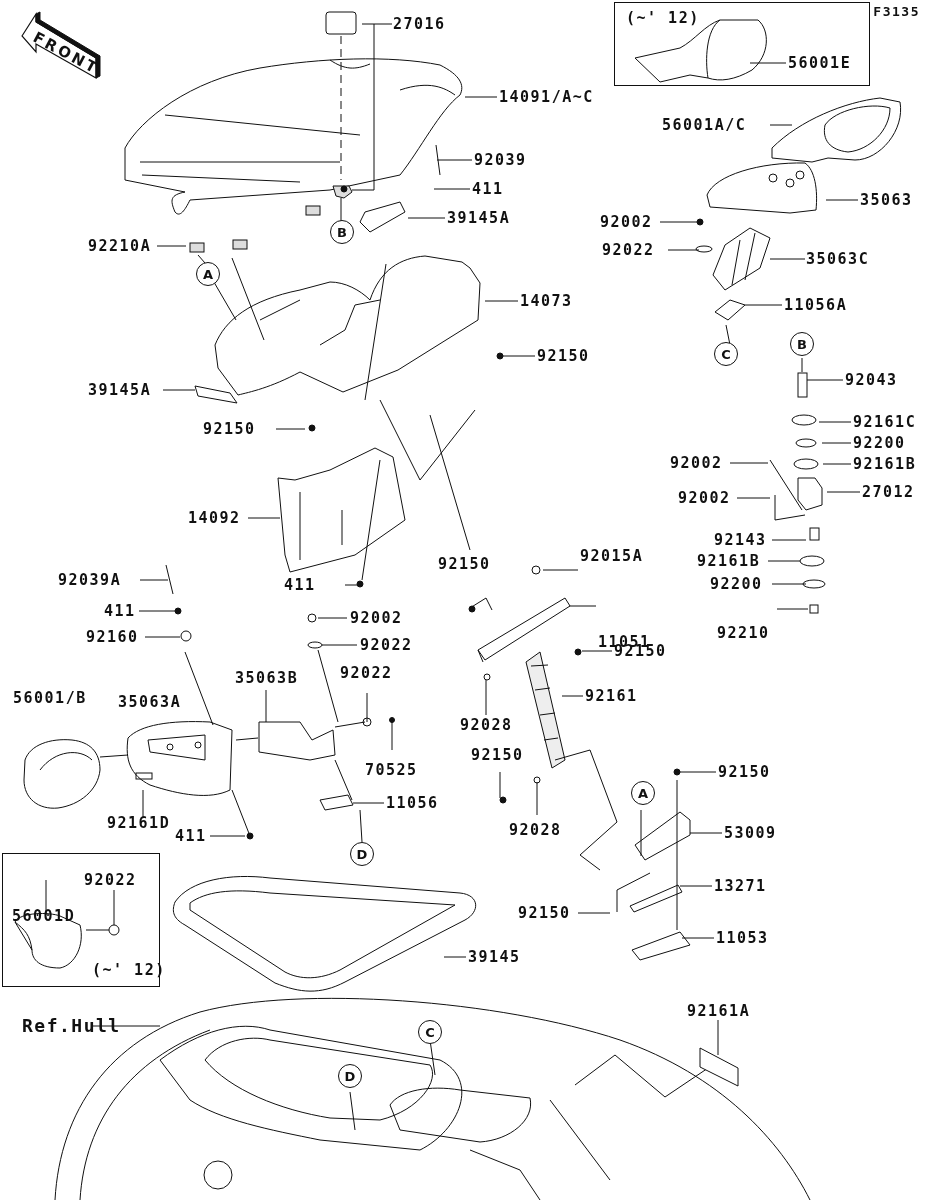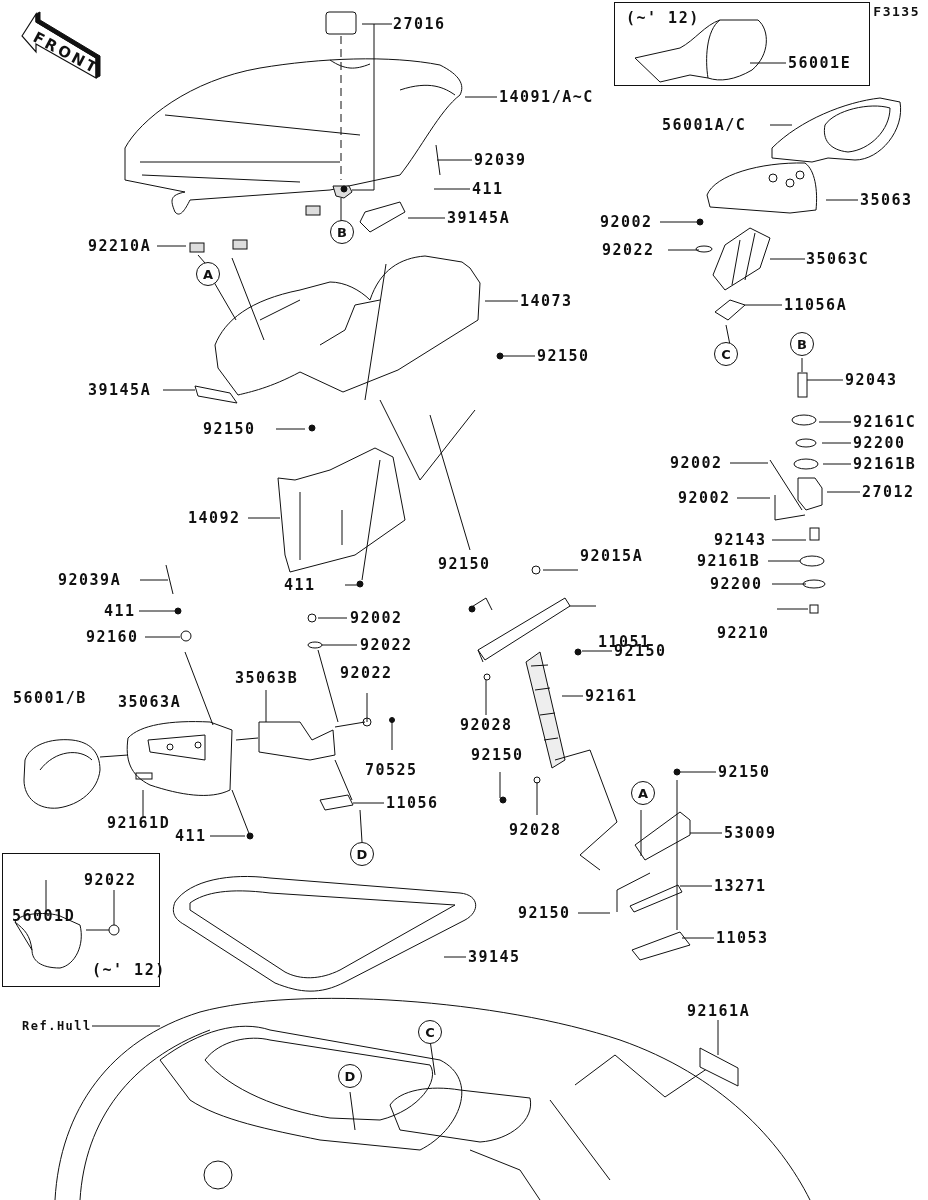--- a/index.html
+++ b/index.html
@@ -7,21 +7,21 @@
   svg#art { position: absolute; left: 0; top: 0; width: 928px; height: 1200px; }
   .lbl { position: absolute; font-family: "DejaVu Sans Mono", "Liberation Mono", monospace; font-weight: bold;
          font-size: 15px; color: #111; letter-spacing: 1.5px; white-space: nowrap; line-height: 16px; }
   .circ { position: absolute; width: 24px; height: 24px; border: 1.3px solid #111; border-radius: 50%;
           font-family: "DejaVu Sans", sans-serif; font-weight: bold; font-size: 13px; color: #111;
           display: flex; align-items: center; justify-content: center; background: #fff; box-sizing: border-box; }
   .box { position: absolute; border: 1.3px solid #111; box-sizing: border-box; }
   .front-text { position: absolute; left: 30px; top: 44px; transform: rotate(28deg); font-family: "DejaVu Sans", sans-serif;
                 font-weight: bold; font-size: 15px; letter-spacing: 3px; color: #111; }
   .code { position: absolute; right: 8px; top: 4px; font-family: "DejaVu Sans Mono", monospace; font-weight: bold; font-size: 13px; letter-spacing: 1.5px; color:#111;}
-  .hull-lbl { font-family: "DejaVu Sans Mono", monospace; font-size: 12px; }
+  .hull-lbl { font-family: "DejaVu Sans Mono", monospace; font-size: 18px; }
 </style>
 </head>
 <body>
 
 <div id="stage">
 
   <svg id="art" viewBox="0 0 928 1200" fill="none" stroke="#111" stroke-width="1">
 
     <g>
       <polygon points="22,36 36,14 36,22 96,58 96,78 36,44 36,52" fill="#fff" stroke="#111" stroke-width="1.2"></polygon>

